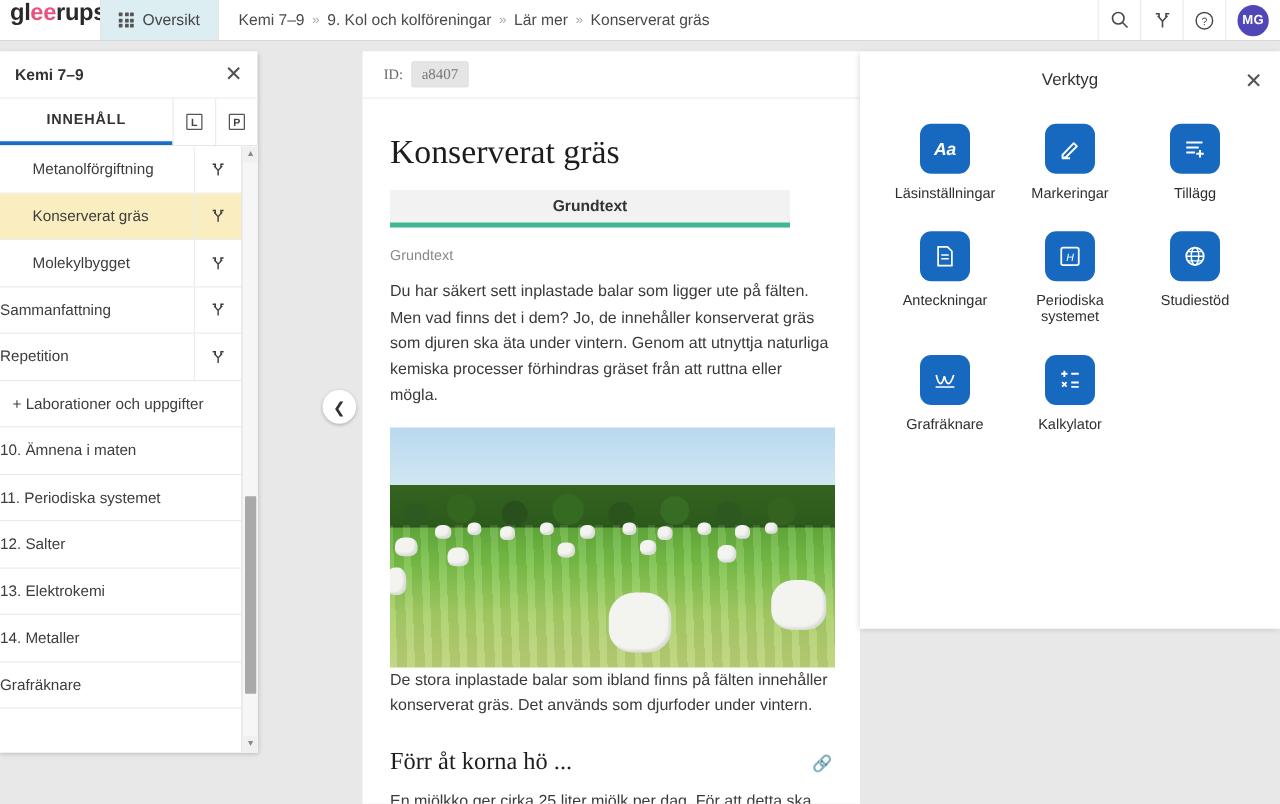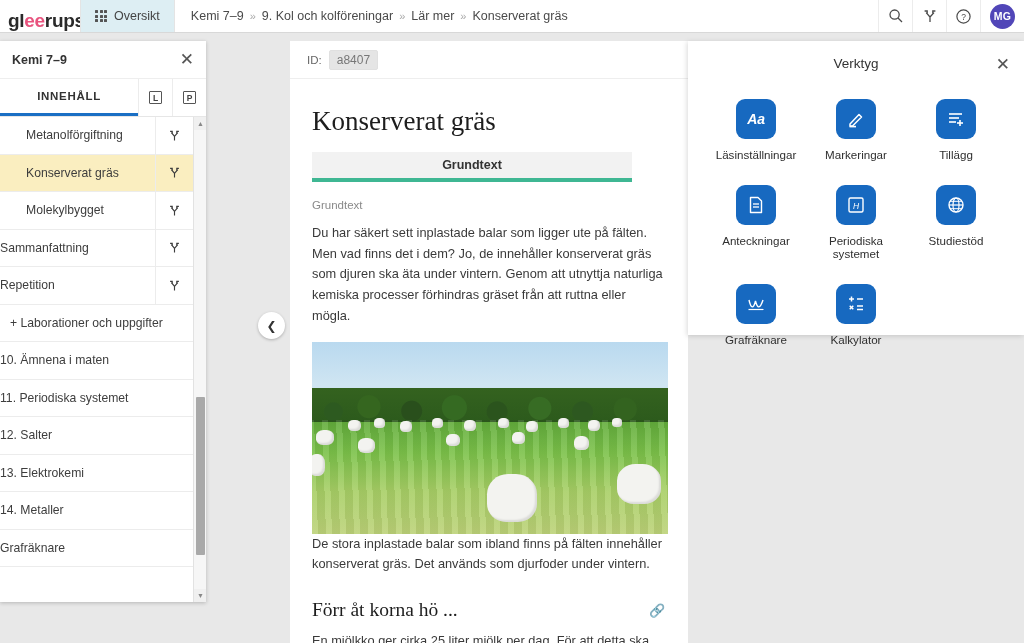--- a/index.html
+++ b/index.html
@@ -12,21 +12,21 @@
     color: #333;
   }
 
   
   .topbar {
     position: absolute; top: 0; left: 0; width: 1024px; height: 33px;
     background: #ffffff; border-bottom: 1px solid #d8d8d8;
     display: flex; align-items: stretch;
   }
   .logo {
-    width: 80px; display: flex; align-items: flex-end; padding-left: 8px;
+    width: 80px; display: flex; align-items: flex-start; padding-left: 8px;
     font-size: 19px; font-weight: 600; letter-spacing: -0.3px;
     color: #2a2a2a;
   }
   .logo .pink { color: #e8537e; }
   .overview-btn {
     display: flex; align-items: center; gap: 7px;
     padding: 0 14px; background: #ddeef3; color: #444; font-size: 12.5px;
     border-left: 1px solid #e4e4e4; border-right: 1px solid #e4e4e4;
   }
   .grid-icon { display: grid; grid-template-columns: repeat(3, 3px); grid-gap: 1.5px; }
@@ -120,21 +120,21 @@
     font-size: 12px; color: #333; z-index: 5;
   }
 
   
   .content {
     position: absolute; top: 41px; left: 290px; width: 398px; height: 602px;
     background: #fff; overflow: hidden;
   }
   .id-bar {
     height: 38px; display: flex; align-items: center; gap: 7px;
-    padding-left: 17px; border-bottom: 1px solid #eee; font-size: 11.5px; color: #666;
+    padding-left: 17px; border-bottom: 1px solid #eee; font-size: 11.5px; color: #666; font-family: Liberation Serif, serif;
   }
   .id-val {
     border: 1px solid #e0e0e0; border-radius: 2px; padding: 2px 7px;
     font-size: 12px; color: #777; background: #e5e5e5;
   }
   .doc { padding: 0 22px; }
   .doc h1 {
     font-family: "Liberation Serif", serif; font-weight: 400;
     font-size: 27px; color: #1d1d1d; margin: 27px 0 15px 0;
   }
@@ -178,21 +178,21 @@
   .caption { font-size: 10.6px; line-height: 1.5; color: #6f6f6f; margin: 6px 0 0 0; }
   .h2row { display: flex; align-items: center; justify-content: space-between; margin: 24px 0 10px 0; }
   .doc h2 {
     font-family: "Liberation Serif", serif; font-weight: 400;
     font-size: 19.5px; color: #1d1d1d; margin: 0;
   }
   .link-ico { color: #8a8a8a; font-size: 13px; }
 
   
   .tools {
-    position: absolute; top: 41px; left: 688px; width: 336px; height: 294px;
+    position: absolute; top: 41px; left: 688px; width: 336px; height: 462px;
     background: #fff; box-shadow: -1px 1px 5px rgba(0,0,0,0.15);
   }
   .tools-head {
     height: 44px; display: flex; align-items: center; justify-content: center;
     position: relative; font-size: 13.5px; color: #333;
   }
   .tools-close { position: absolute; right: 14px; top: 13px; font-size: 17px; color: #555; font-weight: 300; }
   .tools-grid {
     display: grid; grid-template-columns: repeat(3, 1fr);
     row-gap: 24px; padding: 14px 18px 0 18px;

